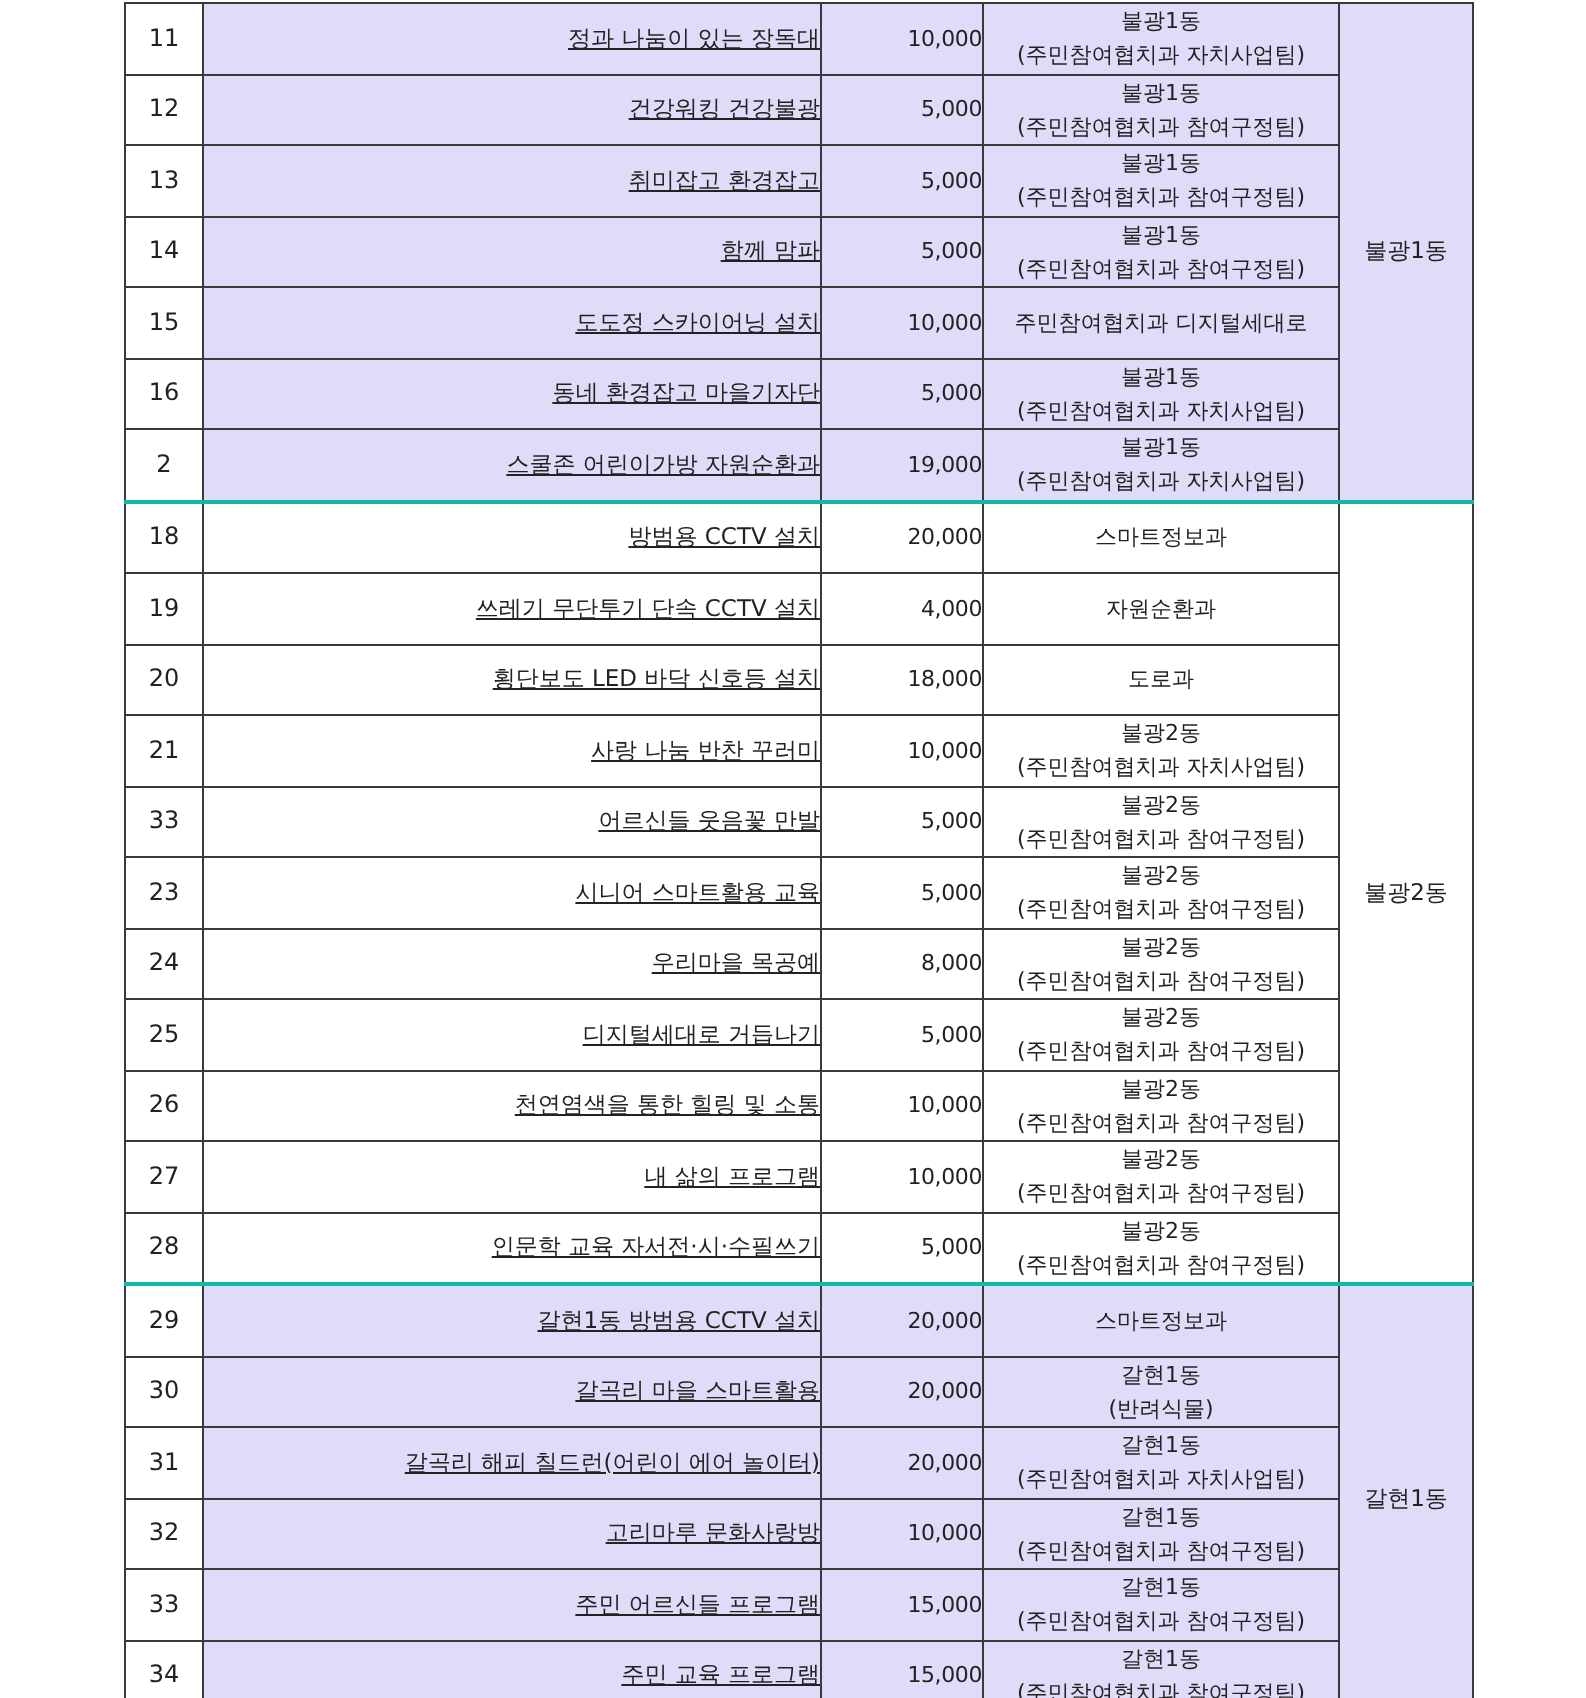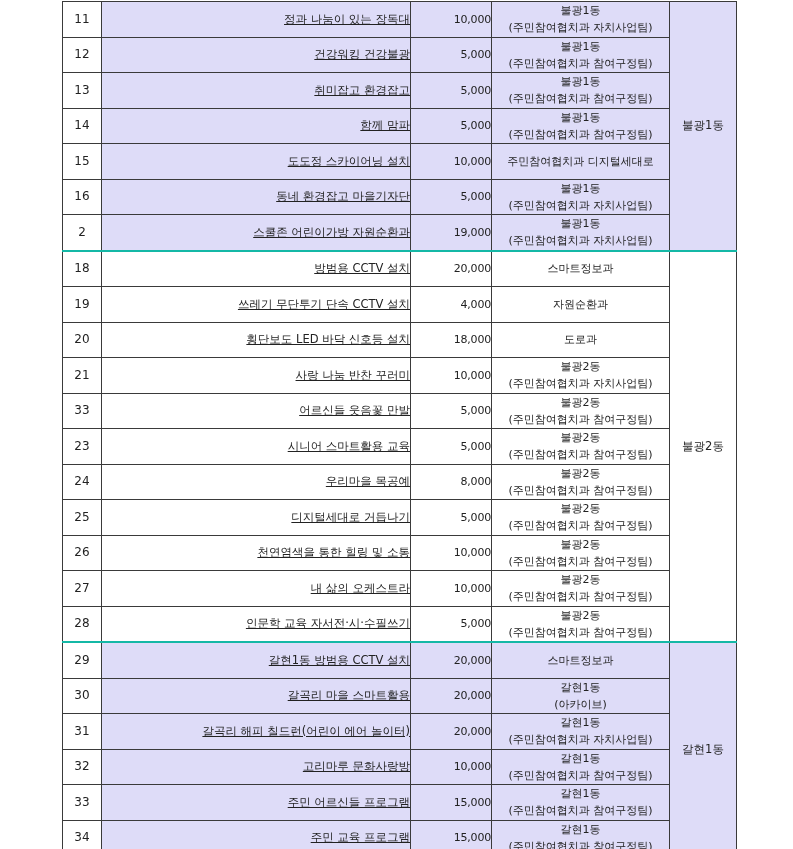--- a/index.html
+++ b/index.html
@@ -167,21 +167,21 @@
         <td class="no">26</td>
         <td class="name">천연염색을 통한 힐링 및 소통</td>
         <td class="amt">10,000</td>
         <td class="dept">
           <span class="l2">불광2동</span>
           <span class="l2">(주민참여협치과 참여구정팀)</span>
         </td>
       </tr>
       <tr class="plain">
         <td class="no">27</td>
-        <td class="name">내 삶의 오케스트라</td>
+        <td class="name">내 삶의 프로그램</td>
         <td class="amt">10,000</td>
         <td class="dept">
           <span class="l2">불광2동</span>
           <span class="l2">(주민참여협치과 참여구정팀)</span>
         </td>
       </tr>
       <tr class="plain">
         <td class="no">28</td>
         <td class="name">인문학 교육 자서전·시·수필쓰기</td>
         <td class="amt">5,000</td>
@@ -198,21 +198,21 @@
           <span class="l2">스마트정보과</span>
         </td>
         <td class="region shade" rowspan="6">갈현1동</td>
       </tr>
       <tr class="shade">
         <td class="no">30</td>
         <td class="name">갈곡리 마을 스마트활용</td>
         <td class="amt">20,000</td>
         <td class="dept">
           <span class="l2">갈현1동</span>
-          <span class="l2">(아카이브)</span>
+          <span class="l2">(반려식물)</span>
         </td>
       </tr>
       <tr class="shade">
         <td class="no">31</td>
         <td class="name">갈곡리 해피 칠드런(어린이 에어 놀이터)</td>
         <td class="amt">20,000</td>
         <td class="dept">
           <span class="l2">갈현1동</span>
           <span class="l2">(주민참여협치과 자치사업팀)</span>
         </td>

